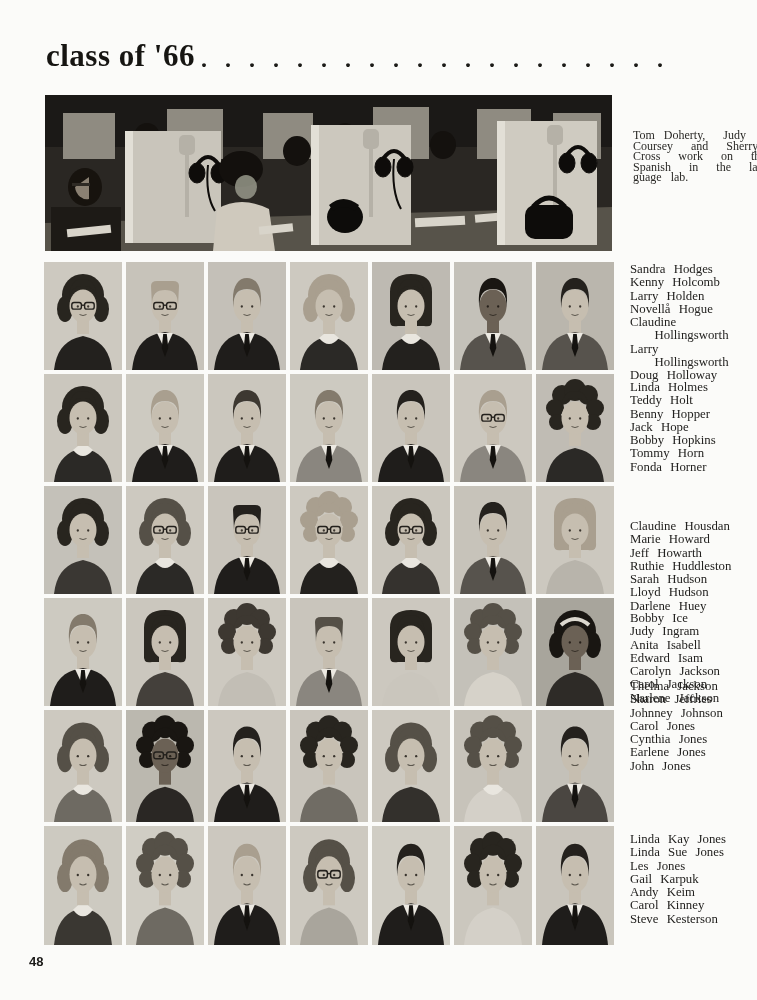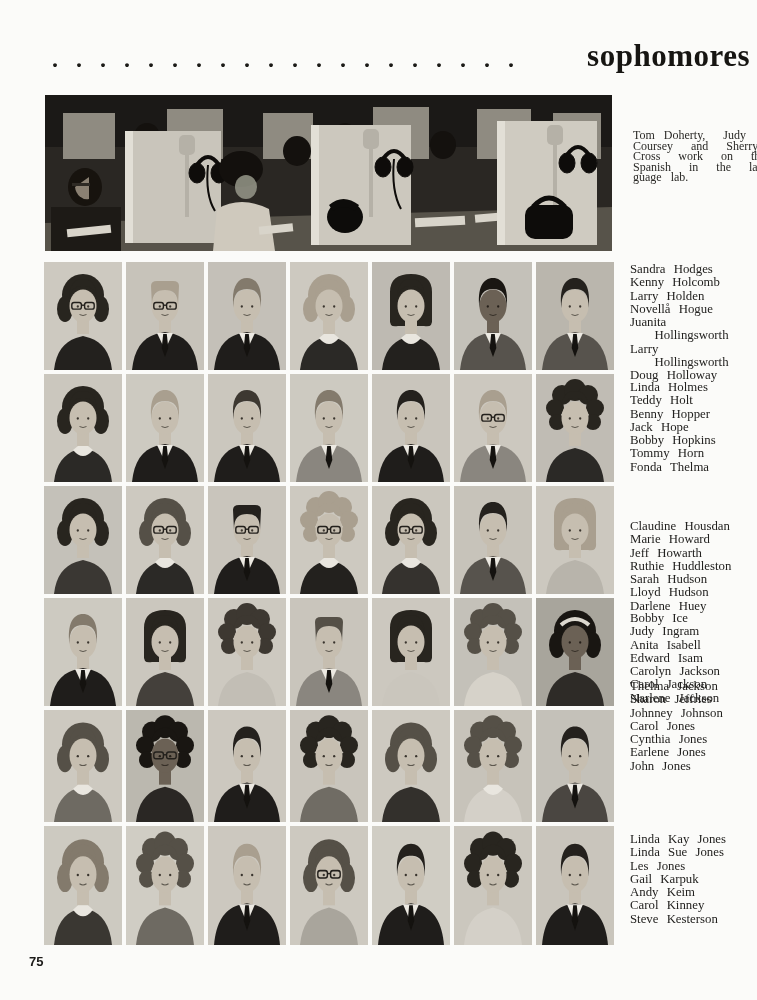--- a/index.html
+++ b/index.html
@@ -42,22 +42,22 @@
   
   .pageno{
     left:29px;top:954px;
     font-family:"Liberation Sans", sans-serif;font-weight:bold;font-size:13px;color:#1c1b19;
   }
 </style>
 </head>
 <body>
 
 <div class="abs hdr">
+  <span>class of '66</span>
   <span class="dots">. . . . . . . . . . . . . . . . . . . .</span>
-  <span>sophomores</span>
 </div>
 
 <div class="abs hero">
   <svg width="567" height="156" viewBox="0 0 567 156">
     <rect width="567" height="156" fill="#2a2723"></rect>
     <rect width="567" height="52" fill="#1b1917"></rect>
 
     <g fill="#8f8b81">
       <rect x="18" y="18" width="52" height="46"></rect>
       <rect x="122" y="14" width="56" height="50"></rect>
@@ -903,32 +903,32 @@
         <path d="M35.5,52.5 Q39,54.6 42.5,52.5" stroke="#3a352e" stroke-width="1" fill="none" opacity=".75"></path>
         <path d="M25.5,46 C23,26 29,16 39,16 C49,16 55,26 52.5,46 C53,32 48,27 39,27 C30,27 25,32 25.5,46 Z" fill="#24211d"></path>
       </svg>
     </div>
   </div>
 
 <div class="abs names" style="top:263px">Sandra Hodges
 Kenny Holcomb
 Larry Holden
 Novellå Hogue
-Juanita
+Claudine
    Hollingsworth
 Larry
    Hollingsworth
 Doug Holloway</div>
 <div class="abs names" style="top:381px">Linda Holmes
 Teddy Holt
 Benny Hopper
 Jack Hope
 Bobby Hopkins
 Tommy Horn
-Fonda Thelma</div>
+Fonda Horner</div>
 <div class="abs names" style="top:520px">Claudine Housdan
 Marie Howard
 Jeff Howarth
 Ruthie Huddleston
 Sarah Hudson
 Lloyd Hudson
 Darlene Huey</div>
 <div class="abs names" style="top:612px">Bobby Ice
 Judy Ingram
 Anita Isabell
@@ -944,13 +944,13 @@
 Earlene Jones
 John Jones</div>
 <div class="abs names" style="top:833px">Linda Kay Jones
 Linda Sue Jones
 Les Jones
 Gail Karpuk
 Andy Keim
 Carol Kinney
 Steve Kesterson</div>
 
-<div class="abs pageno">75</div>
+<div class="abs pageno">48</div>
 
 </body></html>

